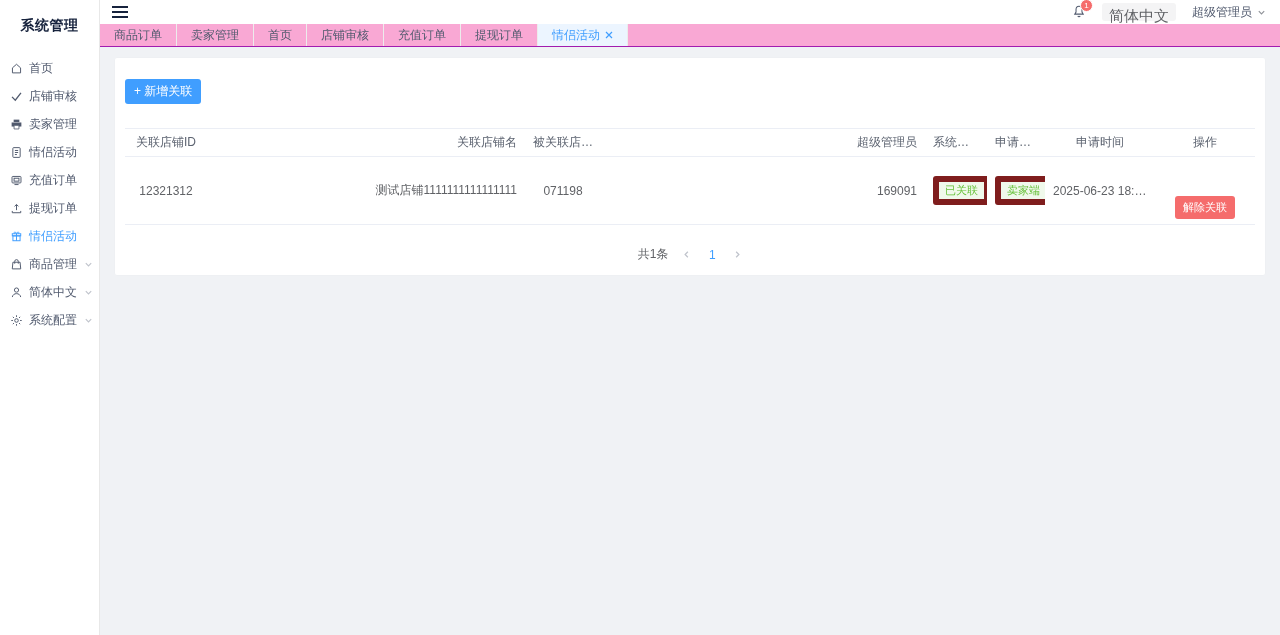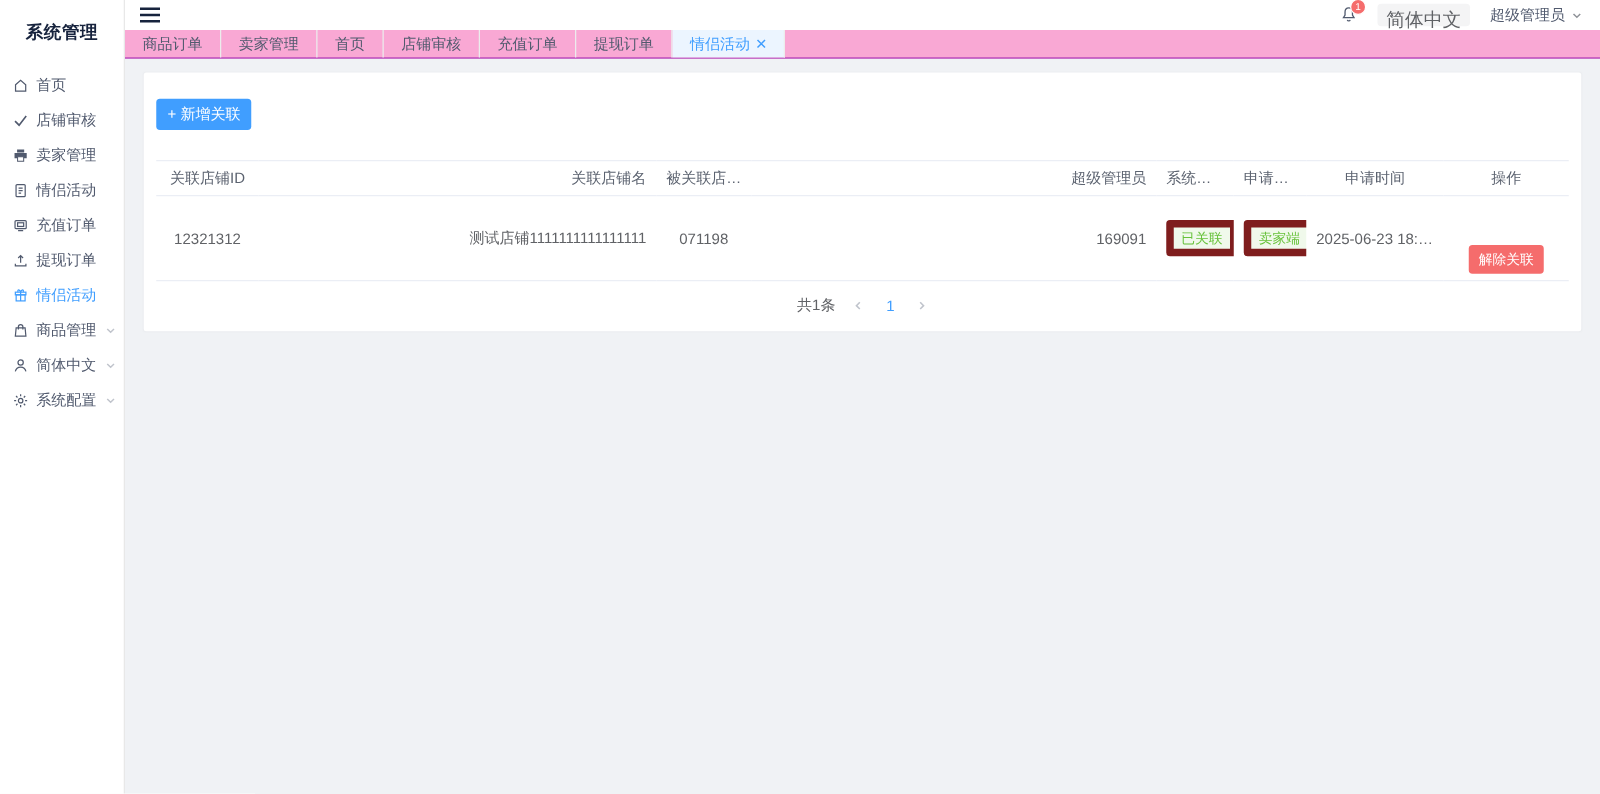--- a/index.html
+++ b/index.html
@@ -75,21 +75,21 @@
   td { height: 30px; }
   .ta-c { text-align: center; }
   .ta-l { text-align: right; }
   .tag-green { background: #f0f9eb; border: 6px solid #7f1d1d; color: #67c23a;
                font-size: 11px; padding: 1px 6px; border-radius: 3px; display: inline-block; }
   .danger-btn { background: #f56c6c; color: #fff; border: none; border-radius: 3px;
                 font-size: 11px; padding: 4px 8px; cursor: pointer; font-family: inherit; margin-top: 34px; }
 
   
   .pagination { display: flex; align-items: center; justify-content: center; gap: 14px;
-                margin-top: 11px; font-size: 12px; color: #606266; }
+                margin-top: 21px; font-size: 12px; color: #606266; }
   .pg-arrow { width: 9px; height: 9px; color: #c0c4cc; cursor: pointer; }
   .pg-page { color: #409eff; cursor: pointer; min-width: 14px; text-align: center; }
 </style>
 </head>
 <body>
 
 <div class="layout">
 
   <aside class="sidebar">
     <div class="brand">系统管理</div>

